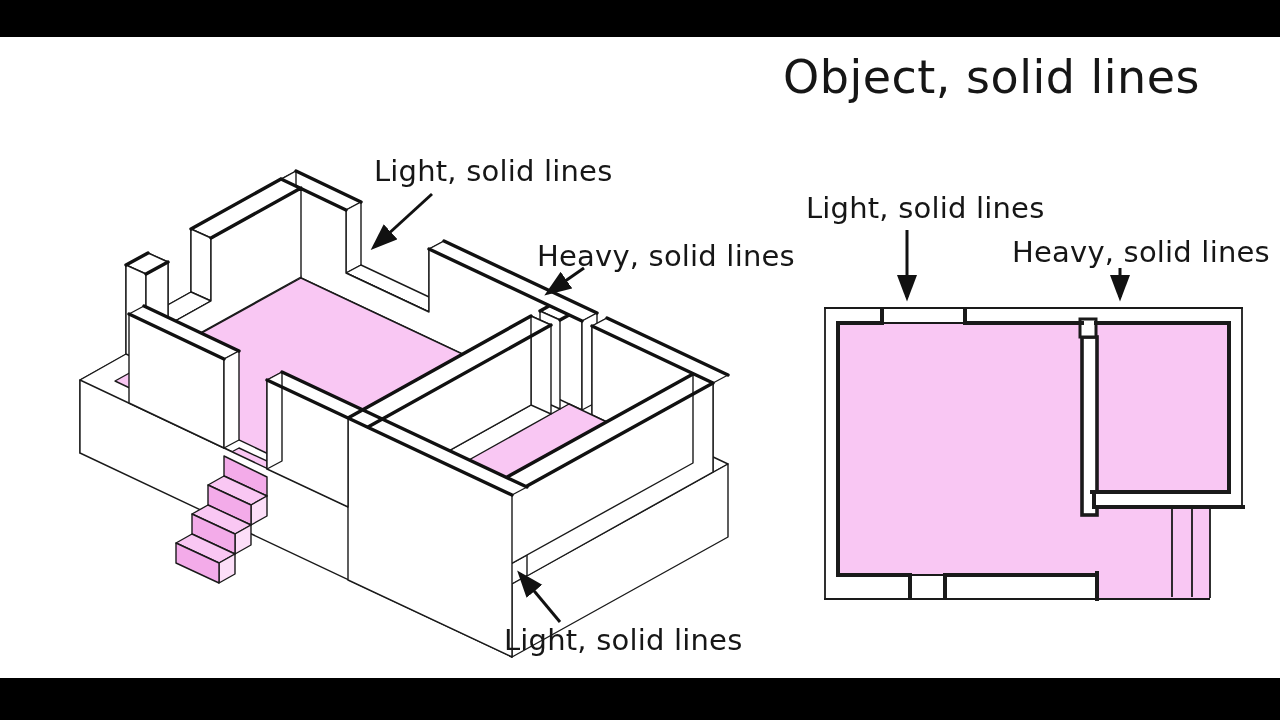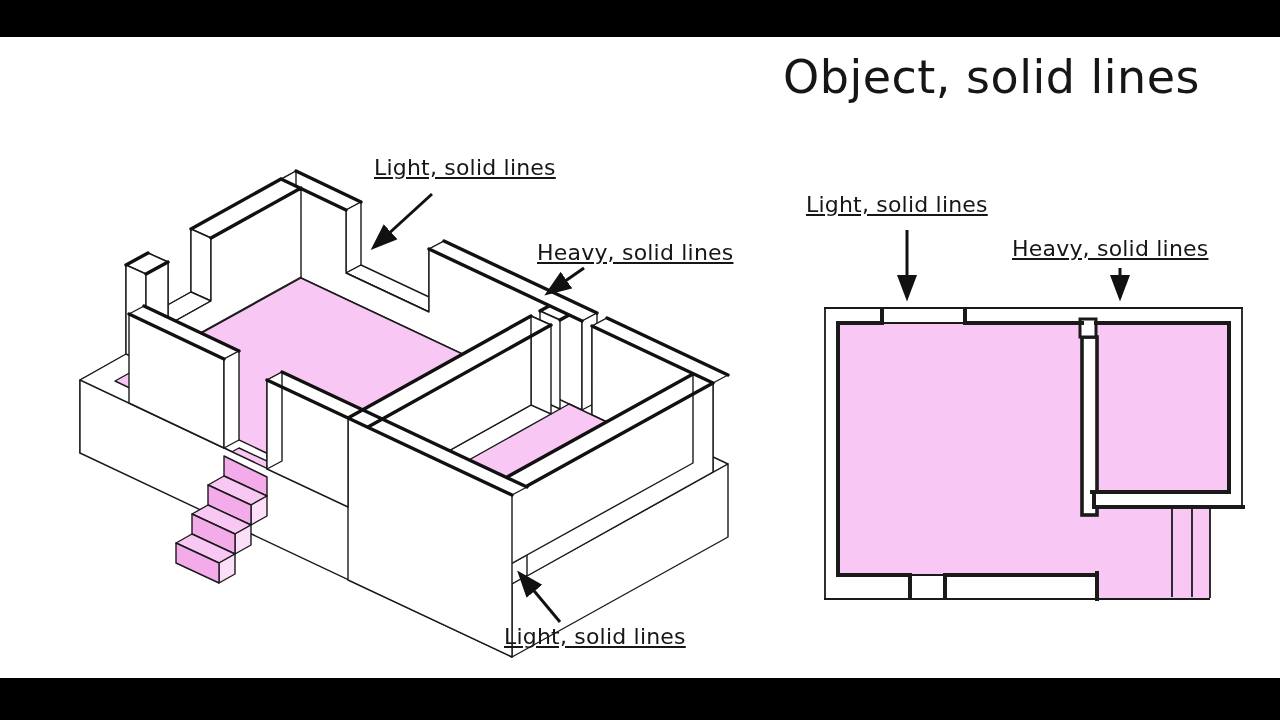--- a/index.html
+++ b/index.html
@@ -4,21 +4,21 @@
 <style>
   html,body{margin:0;padding:0;background:#000;}
   .stage{position:relative;width:1280px;height:720px;background:#ffffff;overflow:hidden;
          font-family:"DejaVu Sans","Liberation Sans",sans-serif;}
   .bar{position:absolute;left:0;width:1280px;background:#000;}
   .bar.top{top:0;height:37px;}
   .bar.bottom{top:678px;height:42px;}
   svg.canvas{position:absolute;left:0;top:0;}
   .lbl{position:absolute;color:#161616;white-space:nowrap;line-height:1.1;}
   .lbl.title{left:783px;top:52px;font-size:46px;letter-spacing:0.5px;}
-  .lbl.small{font-size:22px;letter-spacing:0.2px;text-decoration:underline;}
+  .lbl.small{font-size:29px;letter-spacing:0.2px;}
   .lbl.iso-top{left:374px;top:156px;}
   .lbl.iso-right{left:537px;top:241px;}
   .lbl.iso-bottom{left:504px;top:625px;}
   .lbl.plan-left{left:806px;top:193px;}
   .lbl.plan-right{left:1012px;top:237px;}
 </style>
 </head>
 <body>
 
 <div class="stage">

